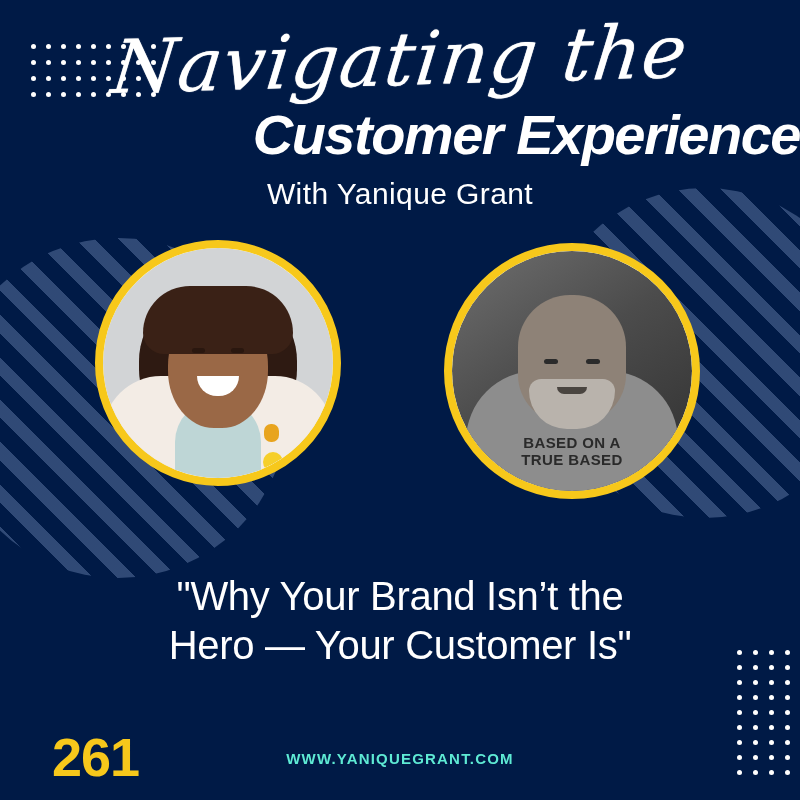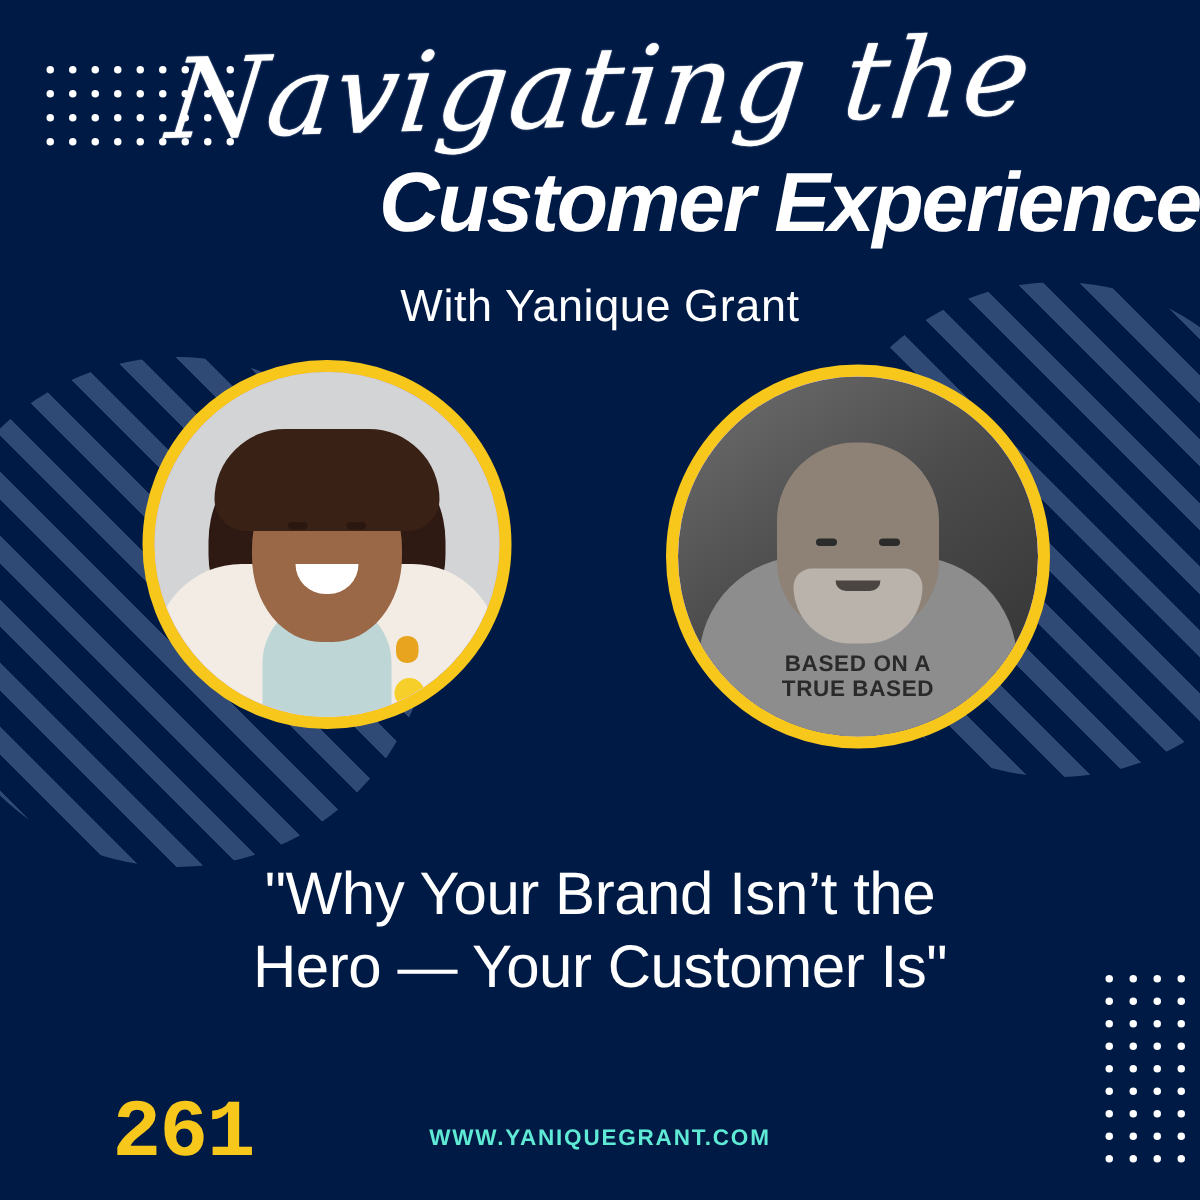--- a/index.html
+++ b/index.html
@@ -78,30 +78,30 @@
     margin-top:10px;
     text-align:right;
   }
 
   .with-host {
     font-family:"Liberation Sans", sans-serif;
     font-weight:300;
     font-size:30px;
     color:#ffffff;
     letter-spacing:0.4px;
-    margin-top:23px;
+    margin-top:12px;
   }
 
   
   .portrait {
     position:absolute;
     border-radius:50%;
     border:8px solid #F7C81B;
     overflow:hidden;
-    background:#c4b5fd;
+    background:#fef9c3;
   }
   .portrait-host  { left:95px;  top:240px; width:246px; height:246px; }
   .portrait-guest { left:444px; top:243px; width:256px; height:256px; }
 
   .photo { position:absolute; inset:0; overflow:hidden; border-radius:50%; }
 
   
   .host-bg { position:absolute; inset:0; background:#d2d4d6; }
   .host-blazer {
     position:absolute; left:50%; bottom:-18px; transform:translateX(-50%);
@@ -208,26 +208,25 @@
     font-size:40px;
     line-height:1.22;
     letter-spacing:-0.3px;
   }
   .episode-title .line { display:block; }
 
   
   .episode-number {
     position:absolute; left:52px; bottom:16px;
     color:#F7C81B;
-    font-family:Liberation Mono, monospace;
+    font-family:Liberation Sans, sans-serif;
     font-weight:bold;
     font-size:54px;
     line-height:1;
     letter-spacing:-1px;
-    margin-left:23px;
   }
   .website {
     position:absolute; left:0; right:0; bottom:33px;
     text-align:center;
     color:#5eead4;
     font-family:"Liberation Sans", sans-serif;
     font-weight:bold;
     font-size:15px;
     letter-spacing:1.2px;
   }

